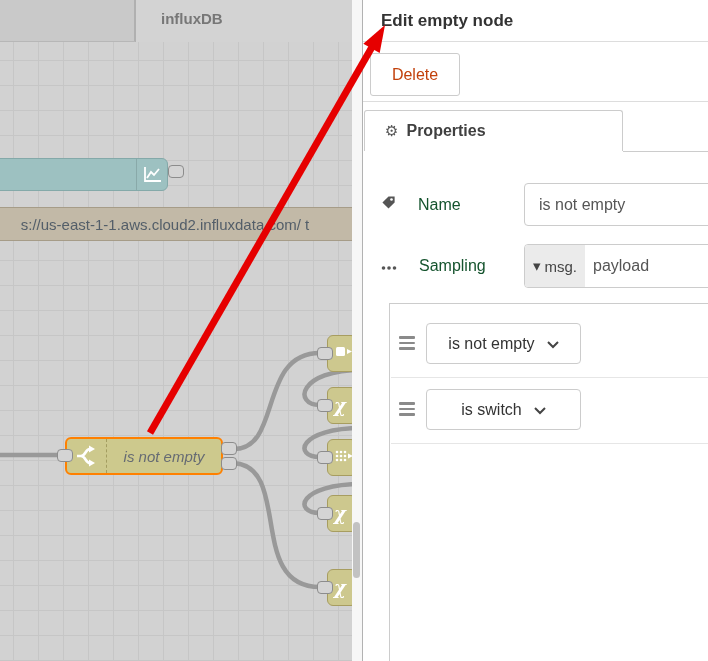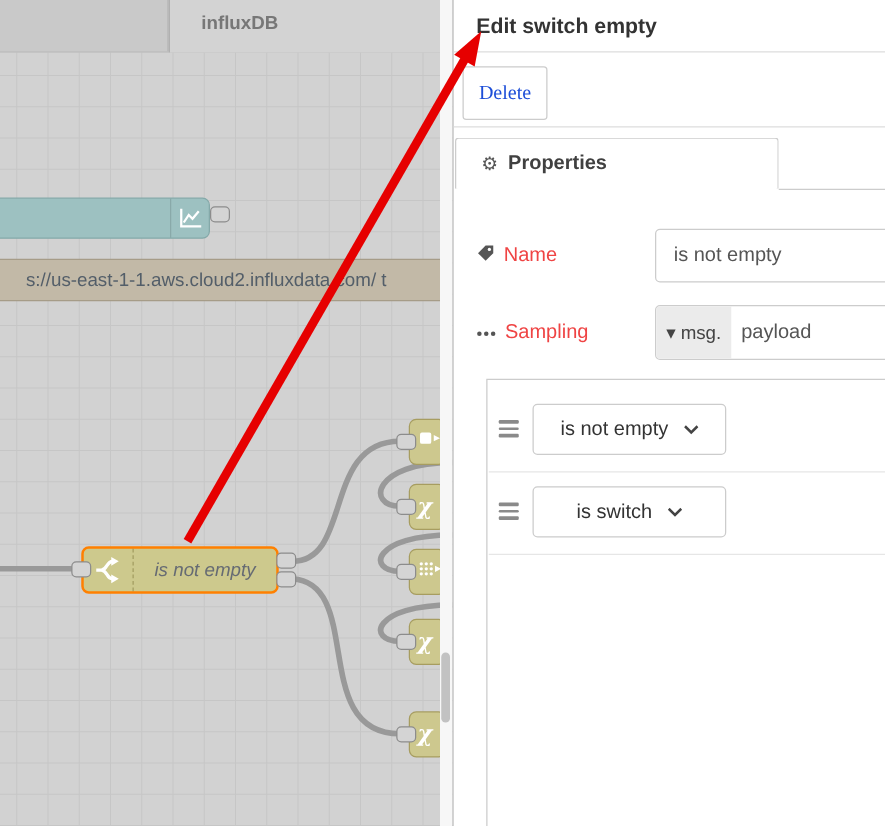--- a/index.html
+++ b/index.html
@@ -43,32 +43,32 @@
   
   .vscroll { position:absolute; left:352px; top:0; width:10px; height:661px; background:#f7f7f7; z-index:10; }
   .vscroll .thumb { position:absolute; left:1px; top:522px; width:7px; height:56px; background:#c2c2c2; border-radius:4px; }
   .divider { position:absolute; left:362px; top:0; width:1px; height:661px; background:#b2b2b2; z-index:11; }
 
   
   .panel { position:absolute; left:363px; top:0; width:345px; height:661px; background:#fff; z-index:12; }
   .panel-header { height:42px; border-bottom:1px solid #ddd; line-height:42px; padding-left:18px;
     font-size:17px; font-weight:bold; color:#333; }
   .panel-toolbar { position:relative; height:60px; border-bottom:1px solid #ddd; }
-  .btn-delete { position:absolute; left:7px; top:11px; width:68px; height:43px; background:#fff;
-    border:1px solid #ccc; border-radius:3px; font-size:16px; color:#1d4ed8; font-family:Liberation Serif, serif; }
+  .btn-delete { position:absolute; left:7px; top:11px; width:90px; height:43px; background:#fff;
+    border:1px solid #ccc; border-radius:3px; font-size:16px; color:#c2410c; font-family:Liberation Sans, sans-serif; }
   .tabrow { position:absolute; left:0; top:110px; width:345px; height:41px; }
   .tab-props { position:absolute; left:1px; top:0; width:259px; height:41px; background:#fff;
     border:1px solid #ccc; border-bottom:none; border-radius:3px 3px 0 0;
     display:flex; align-items:center; padding-left:20px; gap:8px; }
   .tab-props .gear { font-family:"DejaVu Sans", sans-serif; font-size:15px; color:#555; }
   .tab-props .tlbl { font-size:16px; font-weight:bold; color:#404040; }
   .tabrow-line { position:absolute; left:260px; top:41px; width:85px; height:1px; background:#ccc; }
 
-  .form-label { position:absolute; left:18px; display:flex; align-items:center; gap:7px;
-    font-size:16px; color:#ef4444; }
+  .form-label { position:absolute; left:18px; display:flex; align-items:center; gap:22px;
+    font-size:16px; color:#14532d; }
   .name-label { top:183px; height:43px; }
   .prop-label { top:244px; height:44px; }
   .input { position:absolute; border:1px solid #ccc; border-radius:4px; background:#fff;
     font-size:16px; color:#555; font-family:inherit; padding-left:14px; }
   .name-input { left:161px; top:183px; width:200px; height:43px; }
   .prop-field { position:absolute; left:161px; top:244px; width:200px; height:44px;
     border:1px solid #ccc; border-radius:4px; background:#fff; display:flex; overflow:hidden; }
   .prop-drop { width:60px; background:#ebebeb; display:flex; align-items:center; justify-content:center;
     gap:4px; font-size:15px; color:#444; }
   .prop-val { flex:1; display:flex; align-items:center; padding-left:8px; font-size:16px; color:#555; }
@@ -182,21 +182,21 @@
     </div>
     <div class="port" style="left:317px; top:581px;"></div>
   </div>
 
   <div class="vscroll">
     <div class="thumb"></div>
   </div>
   <div class="divider"></div>
 
   <div class="panel">
-    <div class="panel-header">Edit switch empty</div>
+    <div class="panel-header">Edit empty node</div>
 
     <div class="panel-toolbar">
       <button class="btn-delete">Delete</button>
     </div>
 
     <div class="tabrow">
       <div class="tab-props">
         <span class="gear">⚙</span>
         <span class="tlbl">Properties</span>
       </div>

